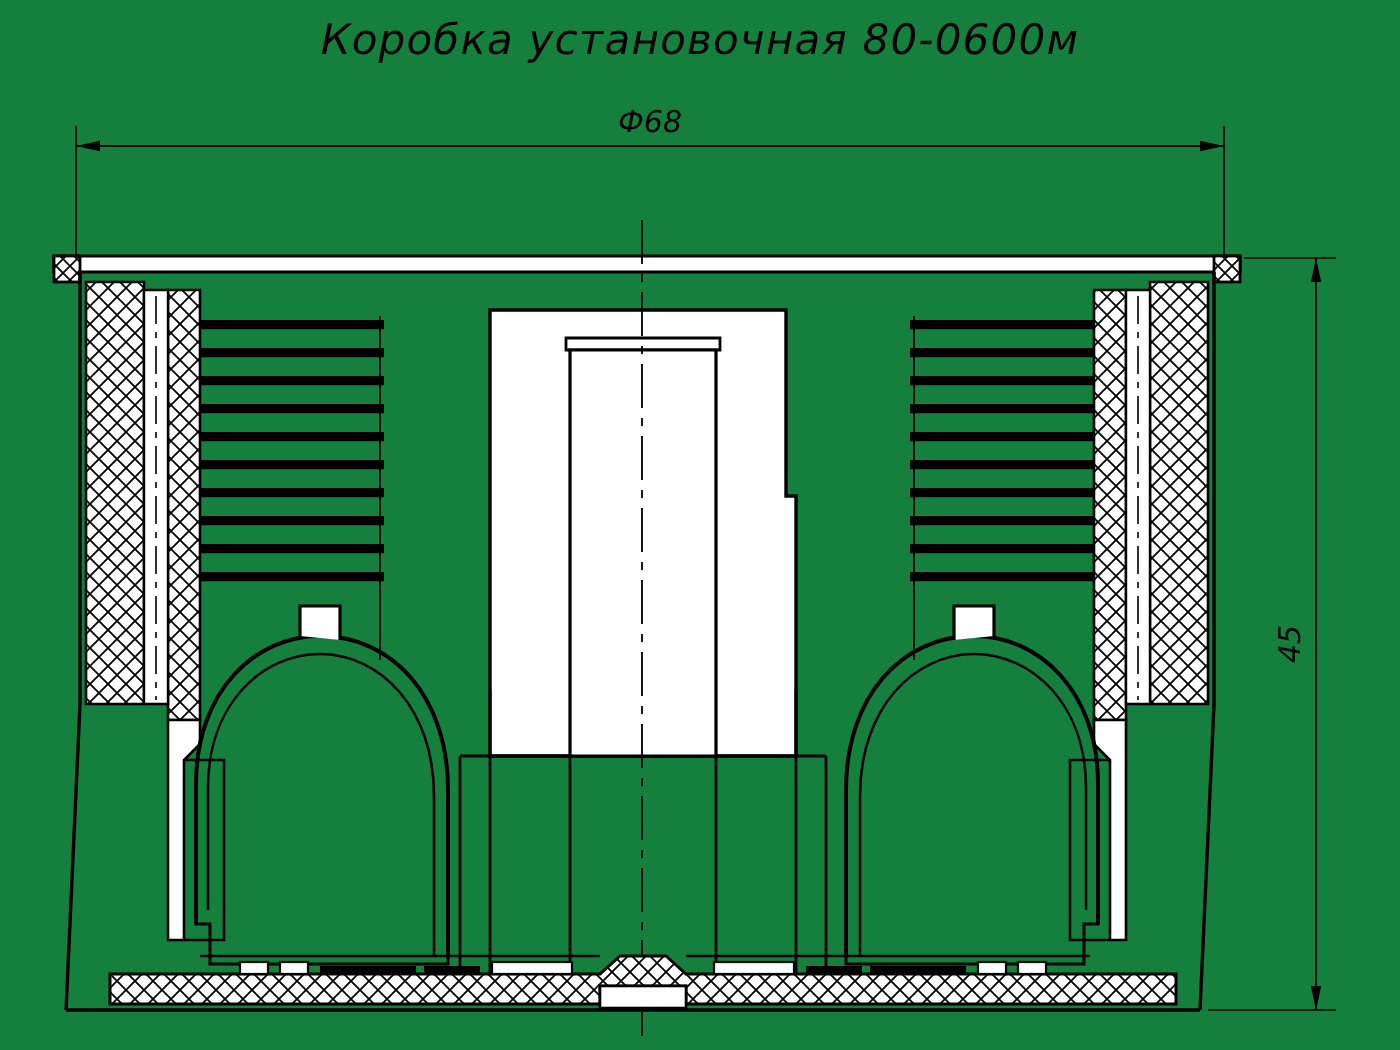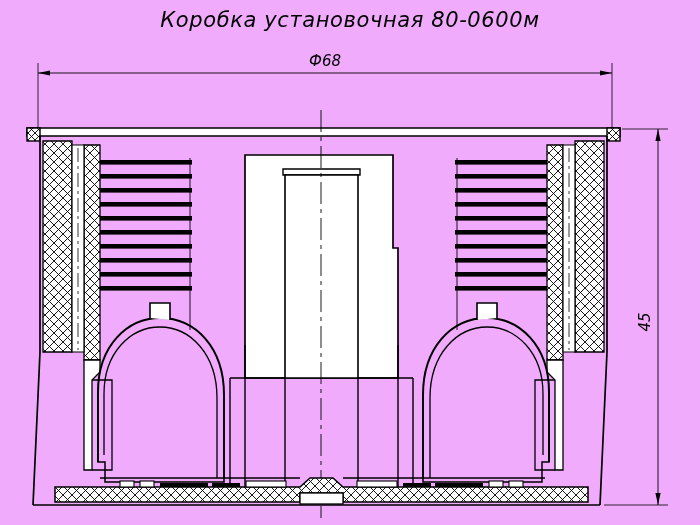--- a/index.html
+++ b/index.html
@@ -12,21 +12,21 @@
     height: 525px;
     overflow: hidden;
     font-family: "DejaVu Sans", sans-serif;
     position: relative;
   }
   #sheet {
     position: absolute;
     left: 0; top: 0;
     width: 700px;
     height: 525px;
-    background: #f0abfc;
+    background: #15803d;
   }
   #drawing-svg {
     display: block;
     width: 700px;
     height: 525px;
   }
   .title-text {
     font-family: "DejaVu Sans", sans-serif;
     font-style: italic;
     font-size: 21px;

